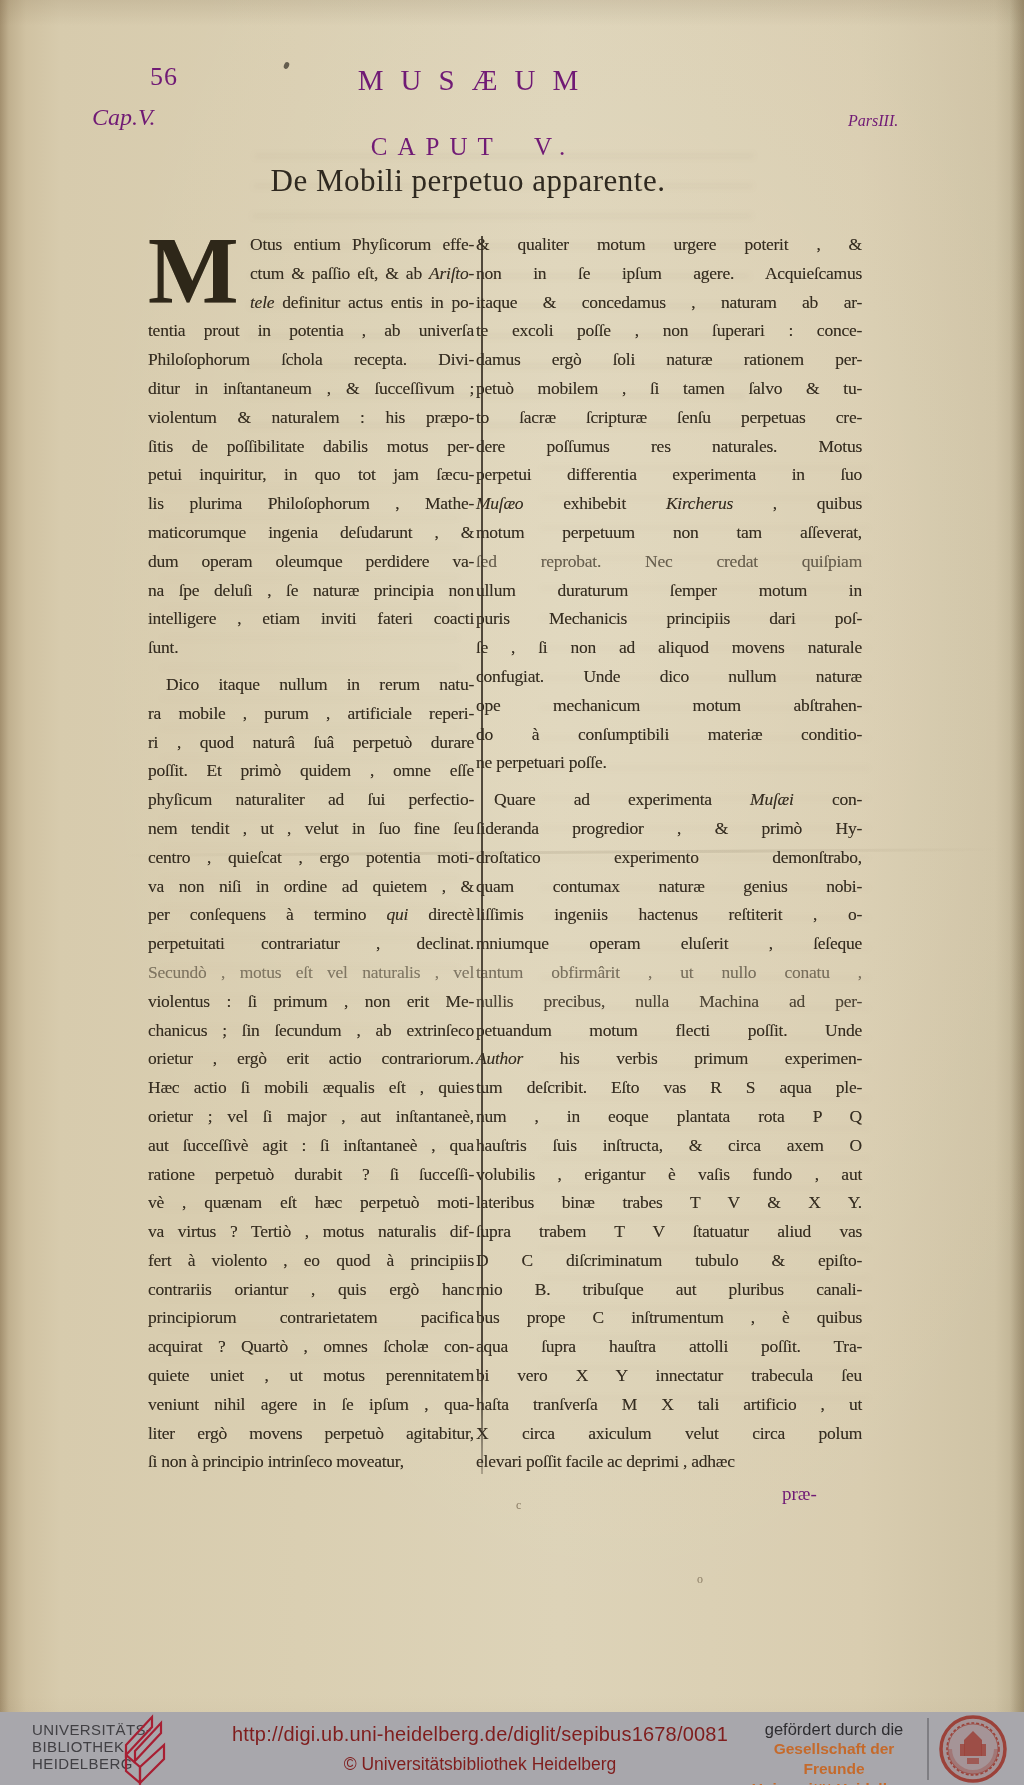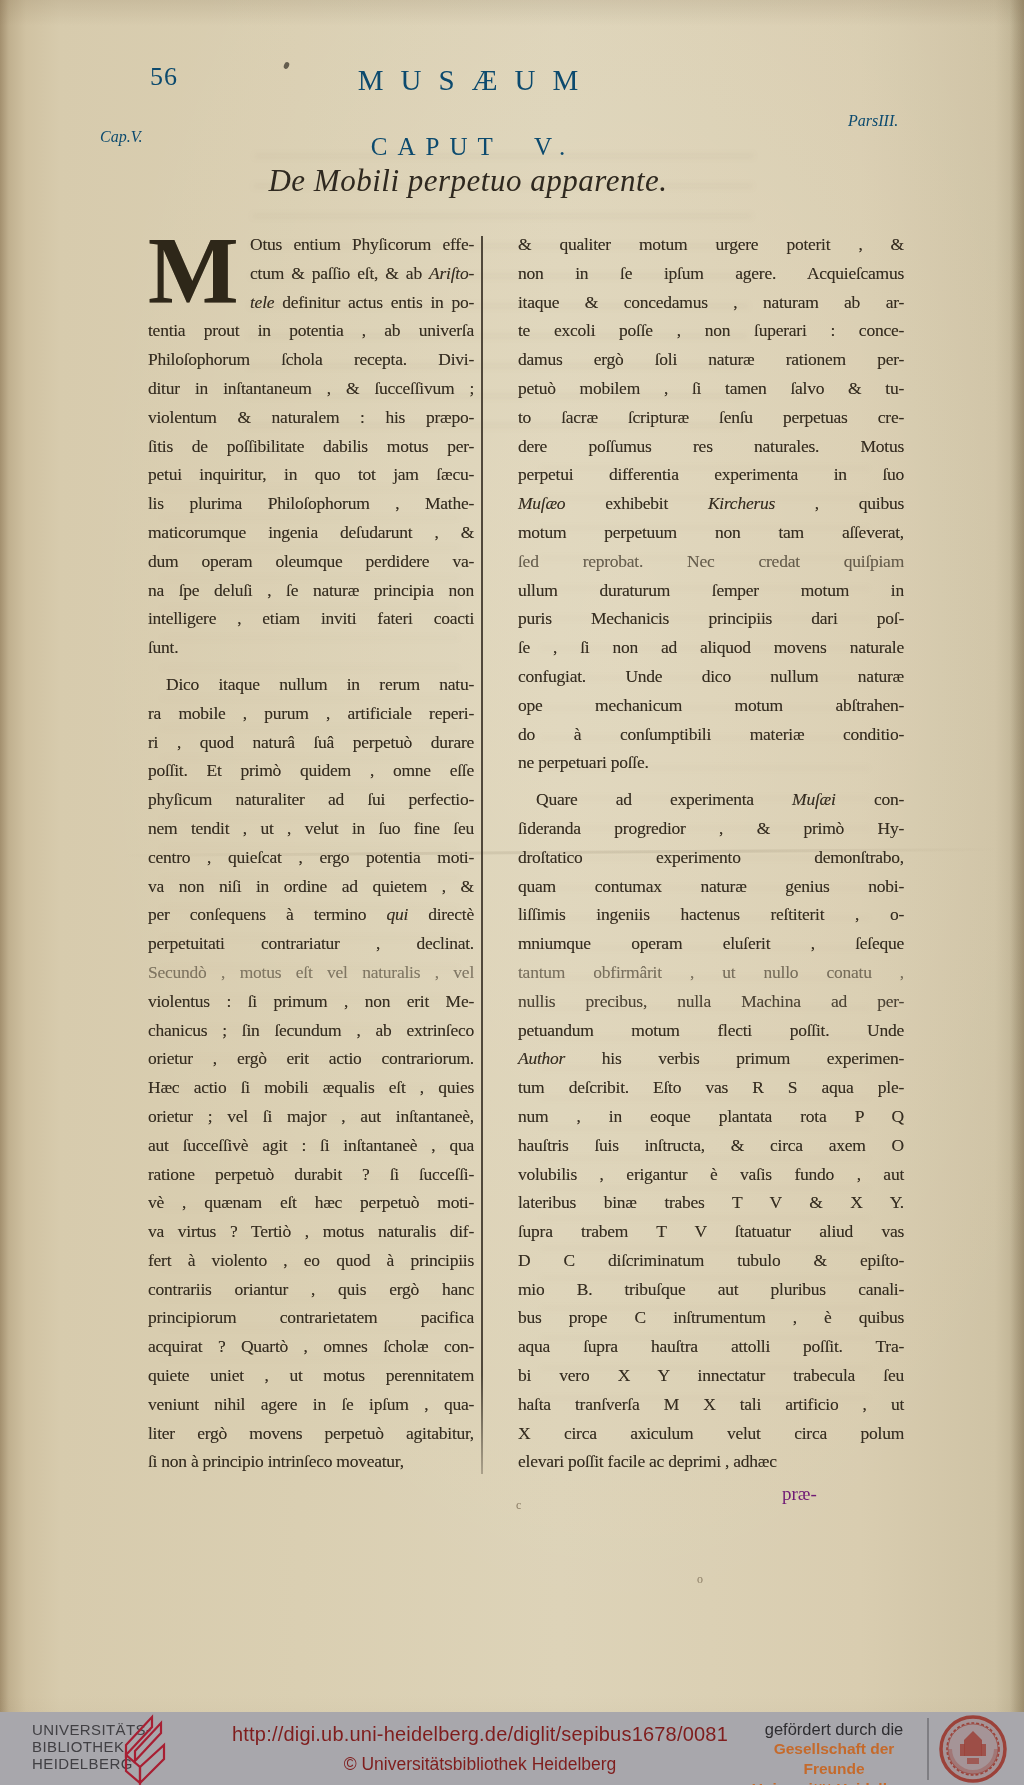--- a/index.html
+++ b/index.html
@@ -26,37 +26,37 @@
   .bleed{position:absolute;filter:blur(3px);opacity:.55;pointer-events:none;
     background:repeating-linear-gradient(0deg, rgba(125,106,76,.14) 0 4px, rgba(125,106,76,0) 4px 30px);}
   .bleed1{left:250px;top:128px;width:500px;height:300px;transform:skew(-2deg);}
   .bleed2{left:540px;top:440px;width:330px;height:960px;opacity:.28;}
   .bleed3{left:160px;top:460px;width:300px;height:900px;opacity:.22;}
   .speck{position:absolute;color:#6f5f48;font-size:12px;opacity:.75;}
   .speck-dot{left:284px;top:62px;width:5px;height:7px;border-radius:50%;
     background:#464034;transform:rotate(25deg);opacity:.8;position:absolute;}
 
   
-  .ink{color:#0c4a6e;}
+  .ink{color:#701a75;}
   .page-number{position:absolute;left:150px;top:62px;font-size:26px;letter-spacing:1px;}
   .running-title{position:absolute;left:148px;width:640px;top:64px;text-align:center;
     font-size:29px;letter-spacing:17px;text-indent:17px;}
-  .cap-marker{position:absolute;left:100px;top:104px;font-style:italic;font-size:16px;margin-top:24px;}
+  .cap-marker{position:absolute;left:92px;top:104px;font-style:italic;font-size:24px;}
   .pars-marker{position:absolute;left:808px;top:112px;font-style:italic;font-size:16px;margin-left:40px;}
   .caput-heading{position:absolute;left:148px;width:640px;top:133px;text-align:center;
     font-size:25px;letter-spacing:10px;word-spacing:16px;text-indent:10px;}
   .subtitle{position:absolute;left:148px;width:640px;top:163px;text-align:center;
-    font-style:italic;font-size:31px;letter-spacing:.5px;color:#2f2920;}
+    font-size:31px;letter-spacing:.5px;color:#2f2920;}
 
   
   .col{position:absolute;top:230px;font-size:17.5px;line-height:28.8px;
     letter-spacing:-0.25px;color:#352d21;
     text-shadow:0 0 .5px rgba(70,58,40,.45);}
   .col-left{left:148px;width:326px;}
-  .col-right{left:518px;width:386px;}
+  .col-right{left:476px;width:386px;}
   .tline{text-align:justify;text-align-last:justify;white-space:normal;}
   .tline.noj{text-align-last:left;}
   .tline.ind{text-indent:18px;margin-top:8px;}
   .tline .it{font-style:italic;}
   .dropcap{float:left;width:102px;height:84px;font-size:96px;line-height:82px;
     font-weight:bold;color:#2e2719;text-align:left;}
   .divider{position:absolute;left:481px;top:236px;width:2px;height:1238px;
     background:linear-gradient(180deg, rgba(55,47,36,.85) 0 92%, rgba(55,47,36,.3));}
   .catchword{position:absolute;left:782px;top:1483px;font-size:19px;color:#701a75;}
 

